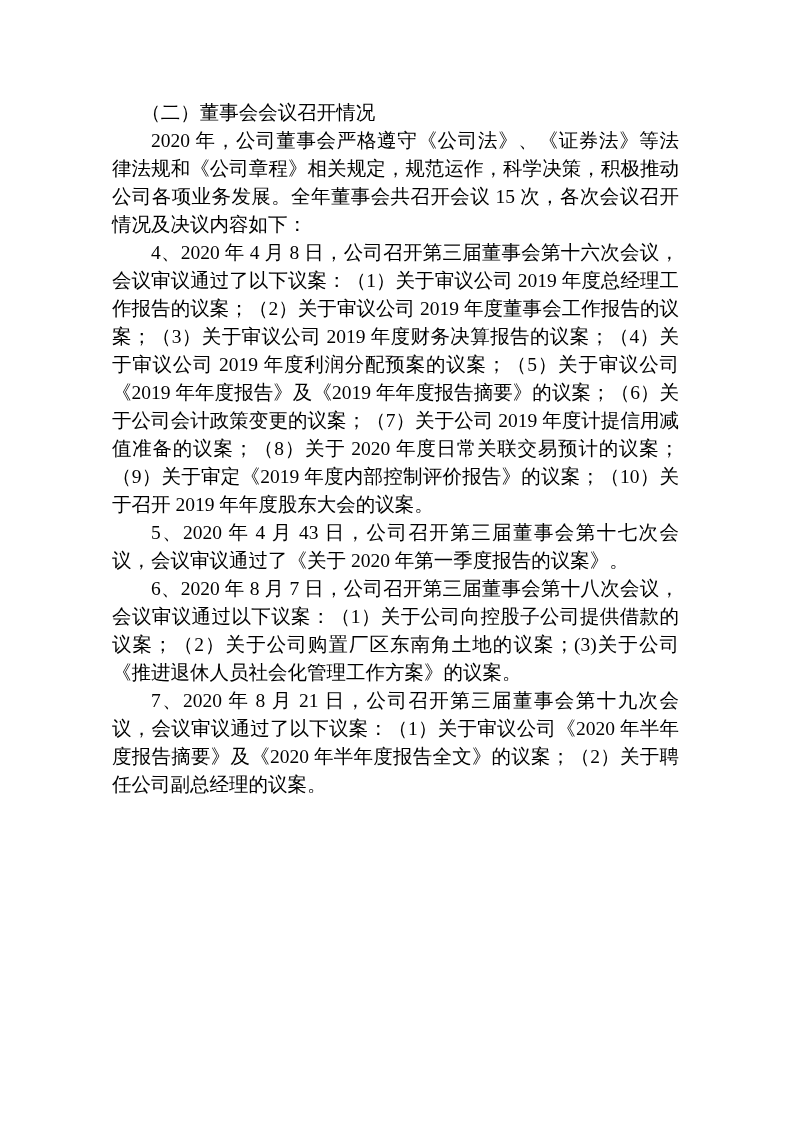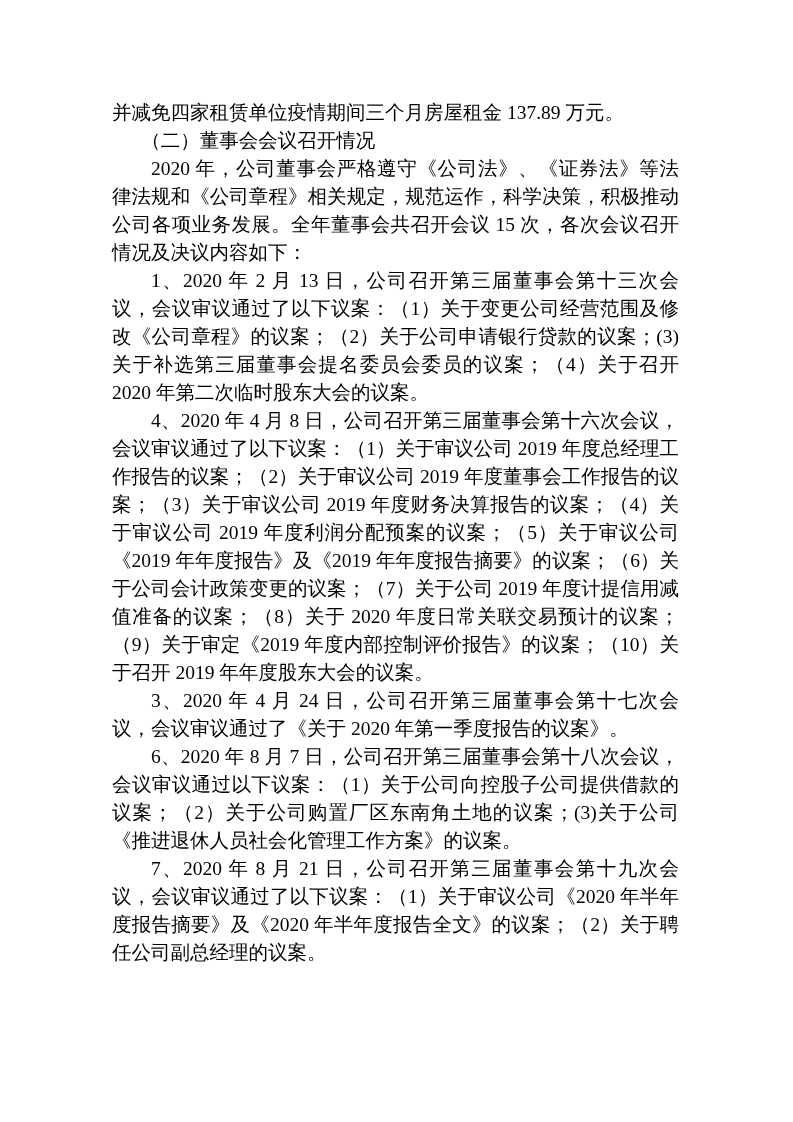--- a/index.html
+++ b/index.html
@@ -40,23 +40,21 @@
     font-weight: normal;
     text-indent: 1.5em;
     font-family: "Liberation Serif", "DejaVu Serif", serif;
   }
 </style>
 </head>
 <body>
 
 <div class="page">
   <div class="doc">
-    <p class="no-indent">并减免四家租赁单位疫情期间三个月房屋租金 137.89 万元。</p>
     <p class="heading">（二）董事会会议召开情况</p>
     <p>2020 年，公司董事会严格遵守《公司法》、《证券法》等法律法规和《公司章程》相关规定，规范运作，科学决策，积极推动公司各项业务发展。全年董事会共召开会议 15 次，各次会议召开情况及决议内容如下：</p>
-    <p>1、2020 年 2 月 13 日，公司召开第三届董事会第十三次会议，会议审议通过了以下议案：（1）关于变更公司经营范围及修改《公司章程》的议案；（2）关于公司申请银行贷款的议案；(3)关于补选第三届董事会提名委员会委员的议案；（4）关于召开 2020 年第二次临时股东大会的议案。</p>
     <p>4、2020 年 4 月 8 日，公司召开第三届董事会第十六次会议，会议审议通过了以下议案：（1）关于审议公司 2019 年度总经理工作报告的议案；（2）关于审议公司 2019 年度董事会工作报告的议案；（3）关于审议公司 2019 年度财务决算报告的议案；（4）关于审议公司 2019 年度利润分配预案的议案；（5）关于审议公司《2019 年年度报告》及《2019 年年度报告摘要》的议案；（6）关于公司会计政策变更的议案；（7）关于公司 2019 年度计提信用减值准备的议案；（8）关于 2020 年度日常关联交易预计的议案；（9）关于审定《2019 年度内部控制评价报告》的议案；（10）关于召开 2019 年年度股东大会的议案。</p>
-    <p>3、2020 年 4 月 24 日，公司召开第三届董事会第十七次会议，会议审议通过了《关于 2020 年第一季度报告的议案》。</p>
+    <p>5、2020 年 4 月 43 日，公司召开第三届董事会第十七次会议，会议审议通过了《关于 2020 年第一季度报告的议案》。</p>
     <p>6、2020 年 8 月 7 日，公司召开第三届董事会第十八次会议，会议审议通过以下议案：（1）关于公司向控股子公司提供借款的议案；（2）关于公司购置厂区东南角土地的议案；(3)关于公司《推进退休人员社会化管理工作方案》的议案。</p>
     <p>7、2020 年 8 月 21 日，公司召开第三届董事会第十九次会议，会议审议通过了以下议案：（1）关于审议公司《2020 年半年度报告摘要》及《2020 年半年度报告全文》的议案；（2）关于聘任公司副总经理的议案。</p>
 
   </div>
 </div>
 
 </body></html>

